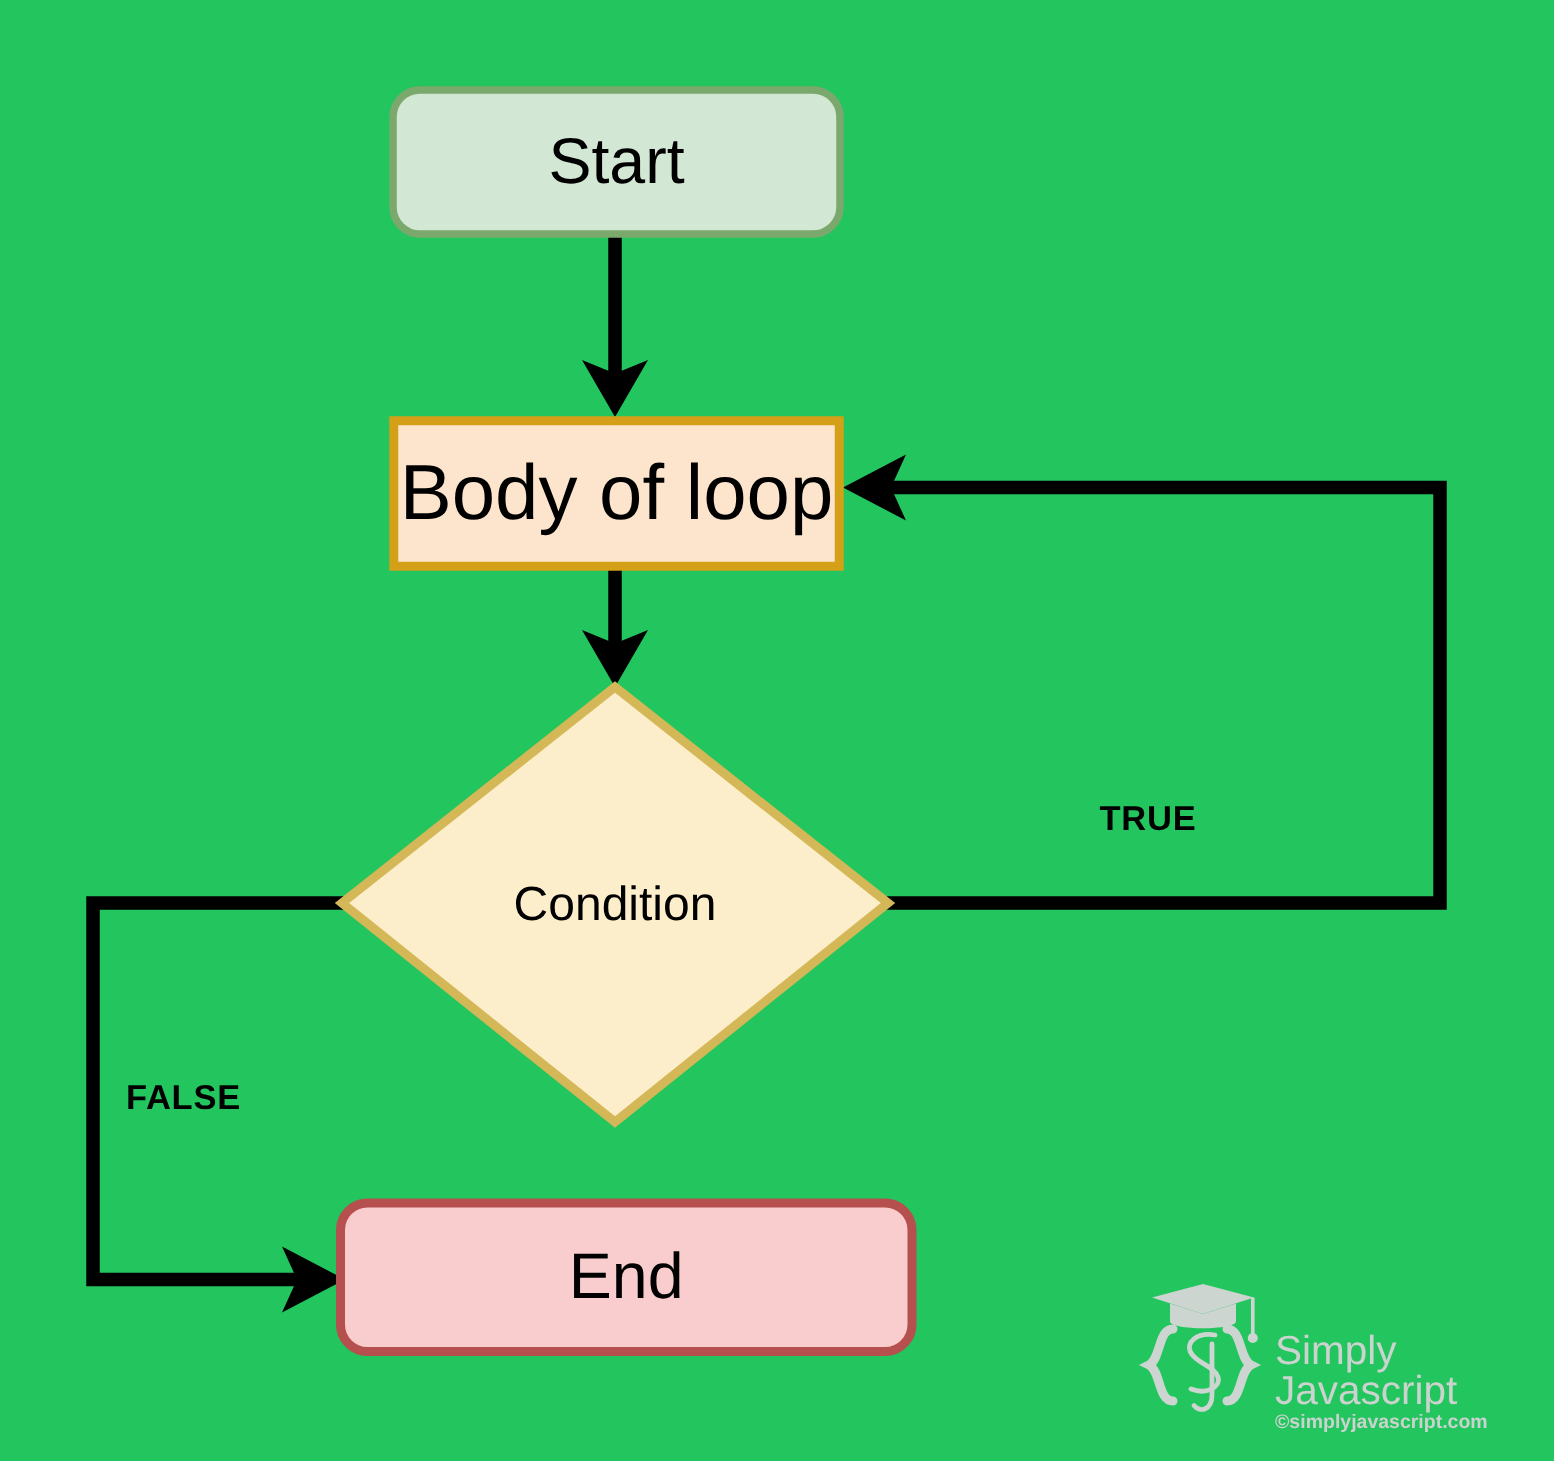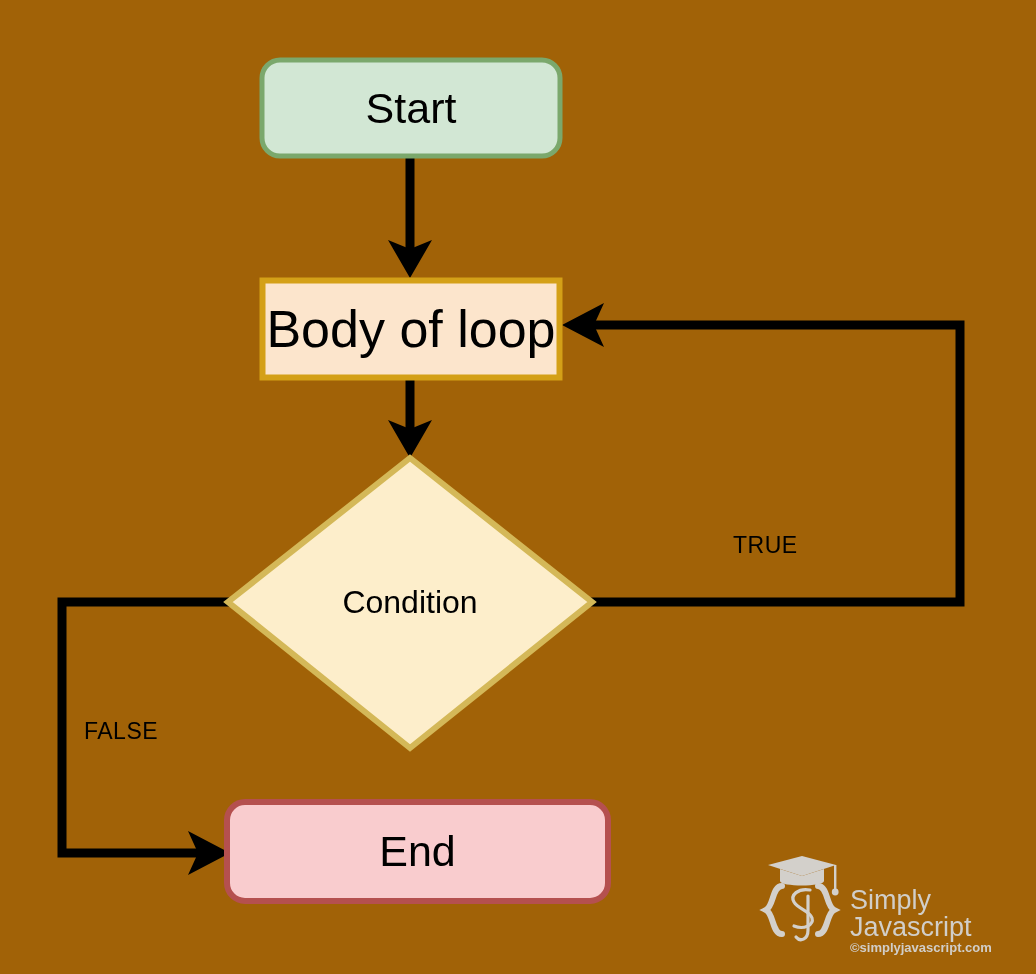--- a/index.html
+++ b/index.html
@@ -7,21 +7,21 @@
     padding: 0;
     background: #ffffff;
   }
   body {
     font-family: "Liberation Sans", sans-serif;
   }
   #canvas {
     position: relative;
     width: 1036px;
     height: 974px;
-    background: #a16207;
+    background: #22c55e;
     overflow: hidden;
   }
   #flow-svg {
     position: absolute;
     left: 0;
     top: 0;
     width: 1036px;
     height: 974px;
   }
   .node-label {
@@ -46,21 +46,21 @@
     left: 228px; top: 557px; width: 364px; height: 90px;
     font-size: 32px;
   }
   #label-end {
     left: 225px; top: 800px; width: 385px; height: 103px;
     font-size: 43px;
   }
   .edge-label {
     position: absolute;
     color: #000000;
-    font-weight: 400;
+    font-weight: 700;
     font-size: 23px;
     letter-spacing: 0.5px;
     white-space: nowrap;
   }
   #label-true  { left: 733px; top: 532px; }
   #label-false { left: 84px;  top: 718px; }
 
   #watermark {
     position: absolute;
     left: 756px;

